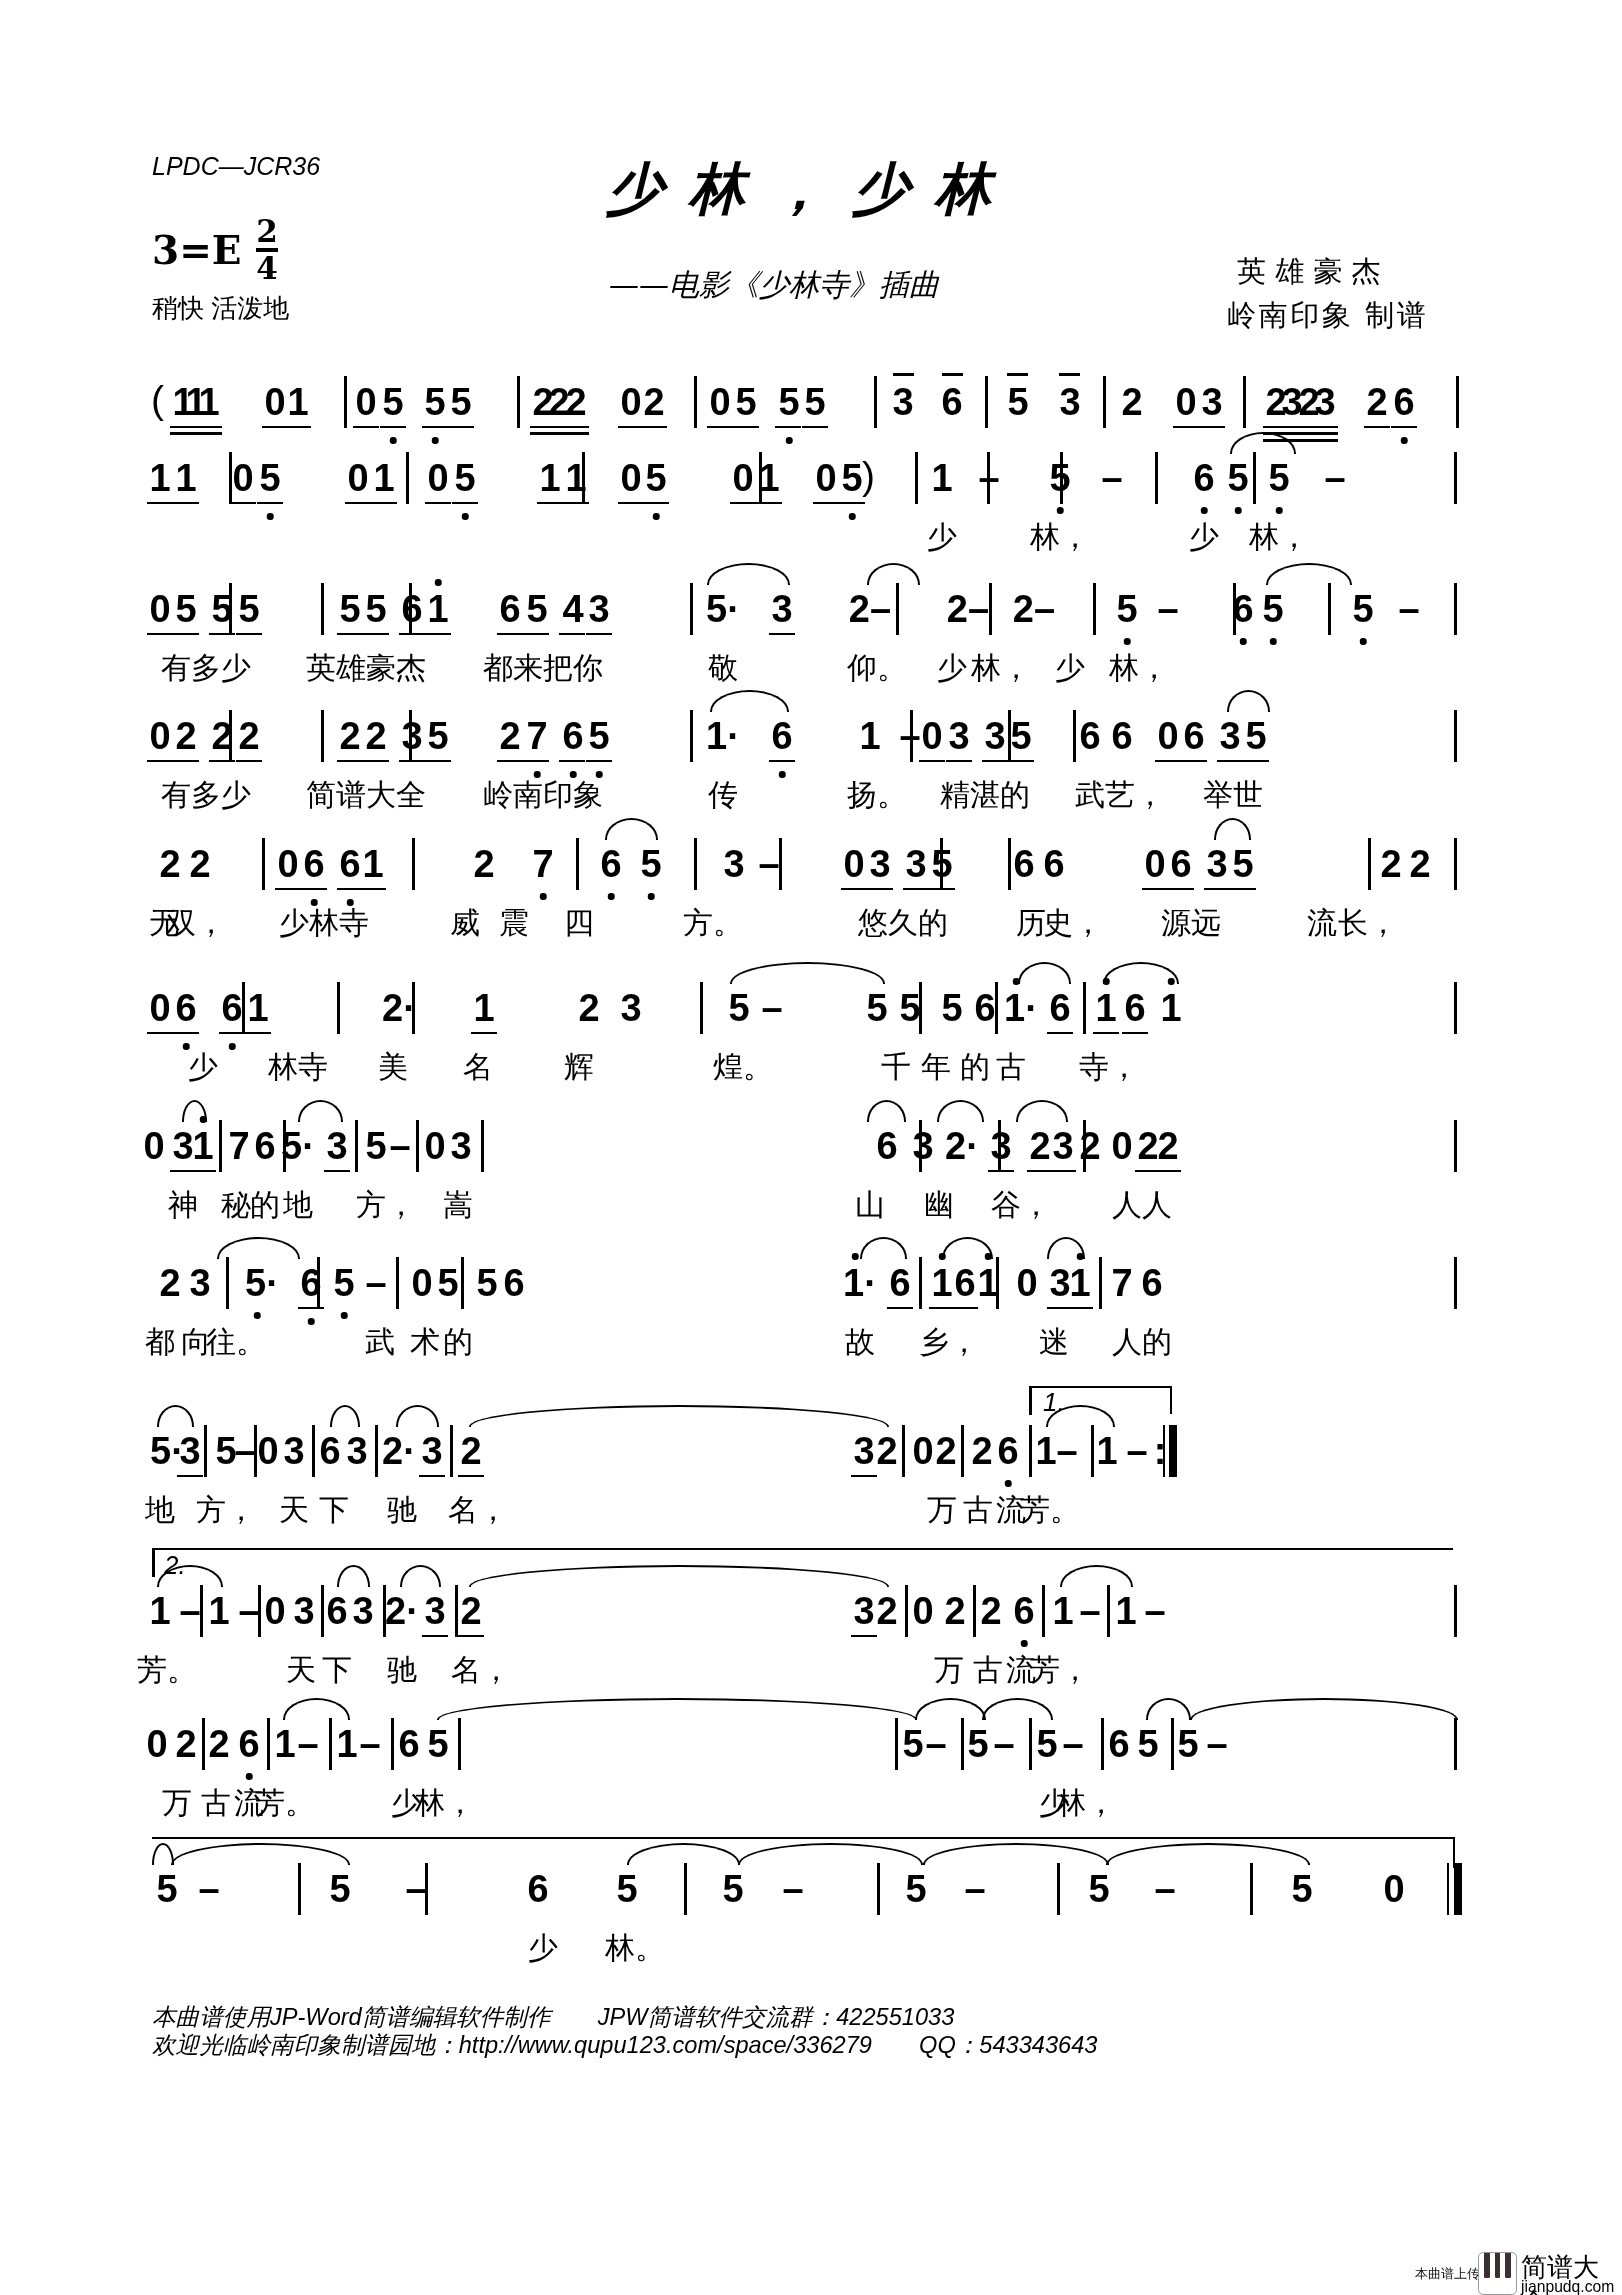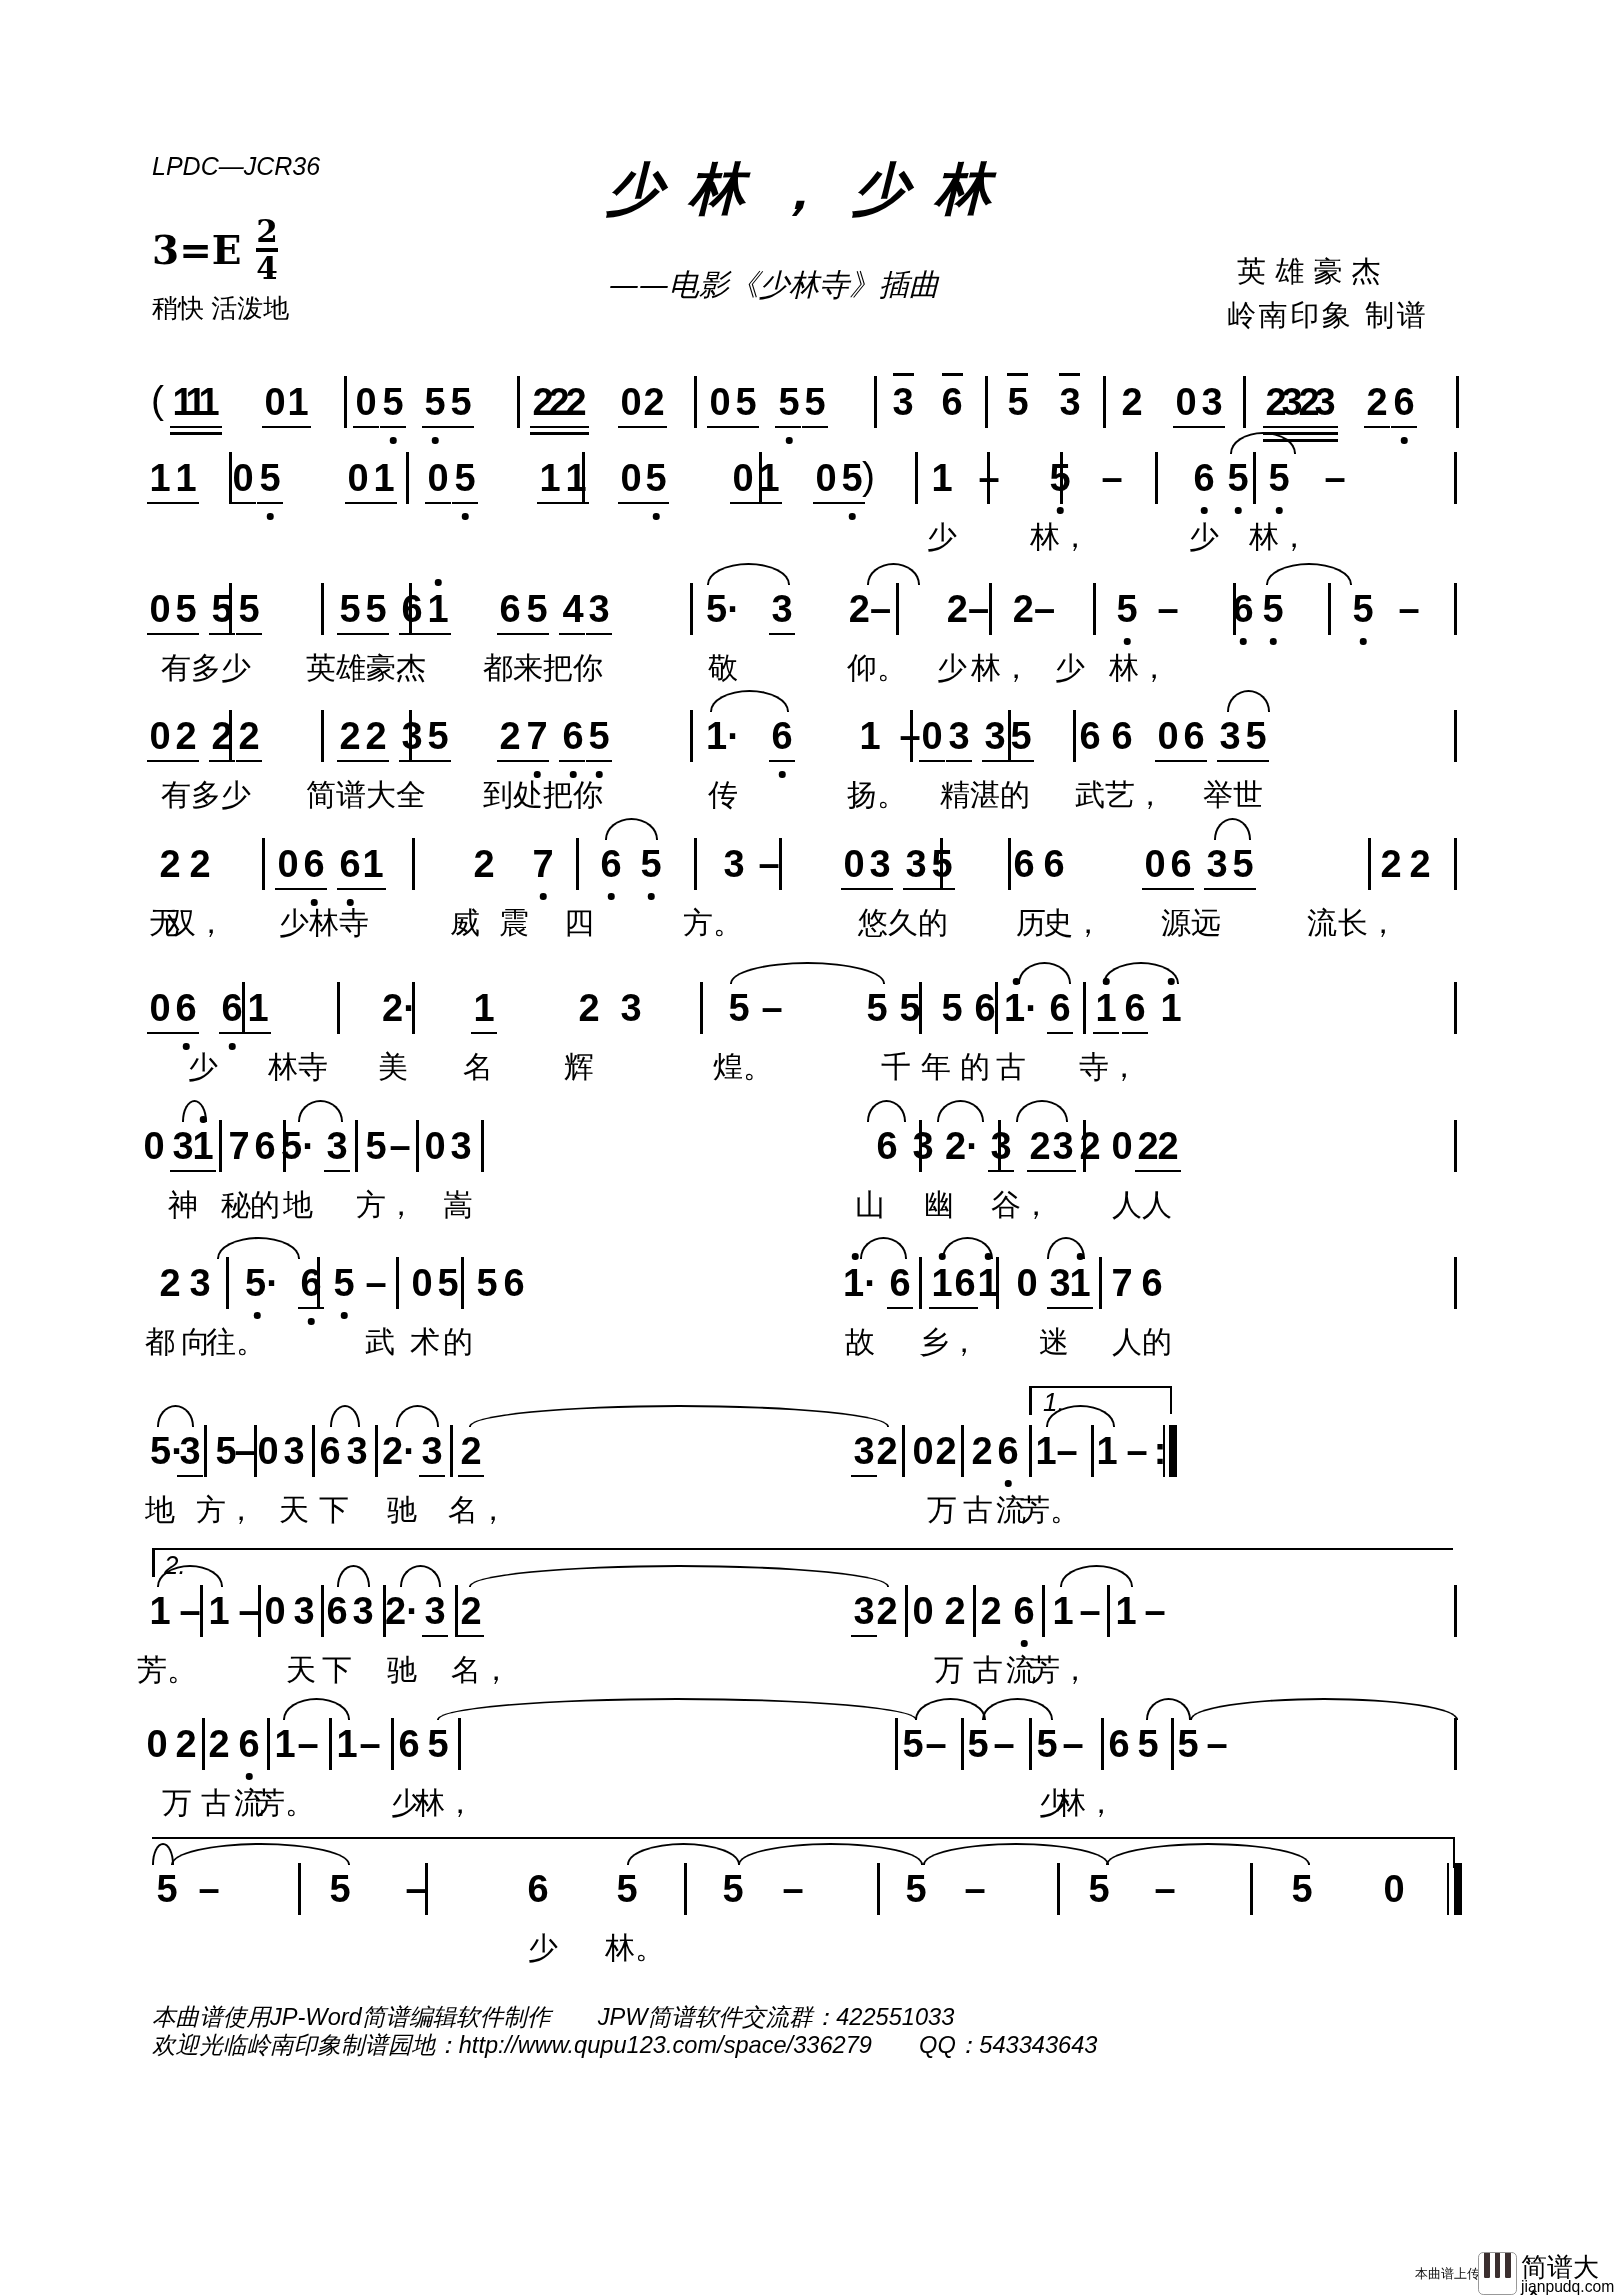--- a/index.html
+++ b/index.html
@@ -340,21 +340,21 @@
       <div class="barline" style="left: 409px;"></div>
       <div class="barline" style="left: 690px;"></div>
       <div class="barline" style="left: 910px;"></div>
       <div class="barline" style="left: 1008px;"></div>
       <div class="barline" style="left: 1073px;"></div>
       <div class="barline" style="left: 1454px;"></div>
       <div class="slur" style="left: 710px; width: 75px; top: -46px;"></div>
       <div class="slur" style="left: 1227px; width: 39px; top: -46px;"></div>
       <div class="lyric" style="left: 206px;">有多少</div>
       <div class="lyric" style="left: 366px;">简谱大全</div>
-      <div class="lyric" style="left: 543px;">到处把你</div>
+      <div class="lyric" style="left: 543px;">岭南印象</div>
       <div class="lyric" style="left: 723px;">传</div>
       <div class="lyric" style="left: 877px;">扬。</div>
       <div class="lyric" style="left: 985px;">精湛的</div>
       <div class="lyric" style="left: 1090px;">武</div>
       <div class="lyric" style="left: 1135px;">艺，</div>
       <div class="lyric" style="left: 1233px;">举世</div>
     </div>
     <div class="staff-line" style="top: 864px;">
       <div class="note" style="left: 170px;">2</div>
       <div class="note" style="left: 200px;">2</div>

